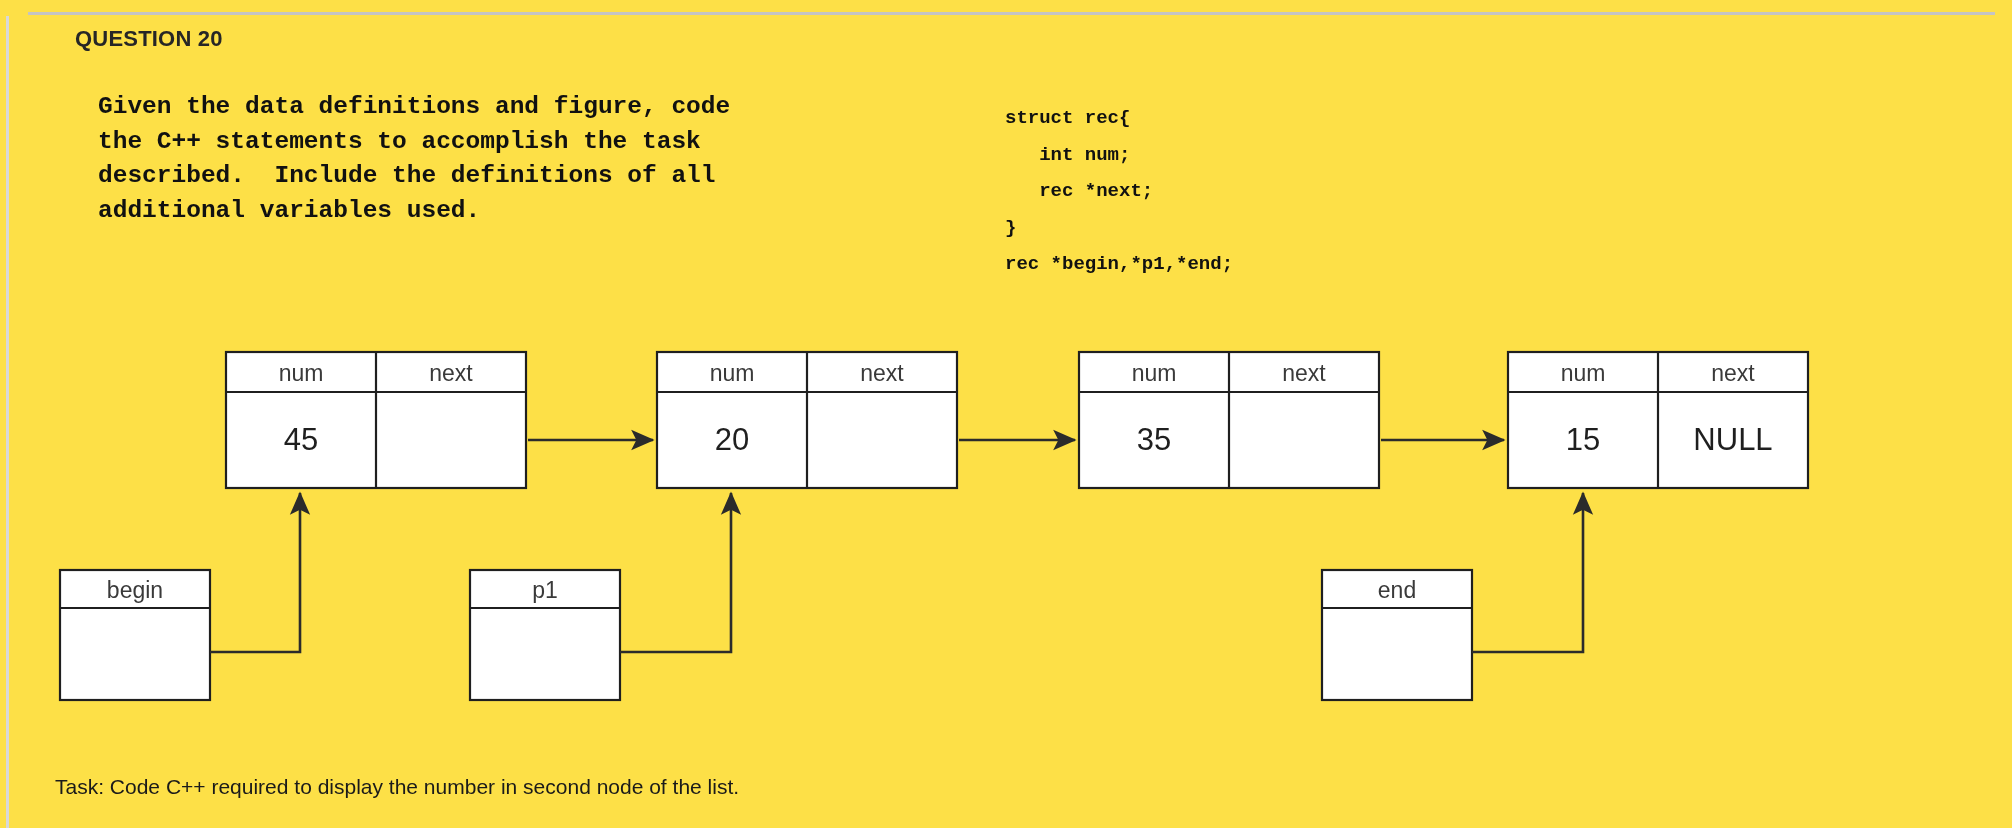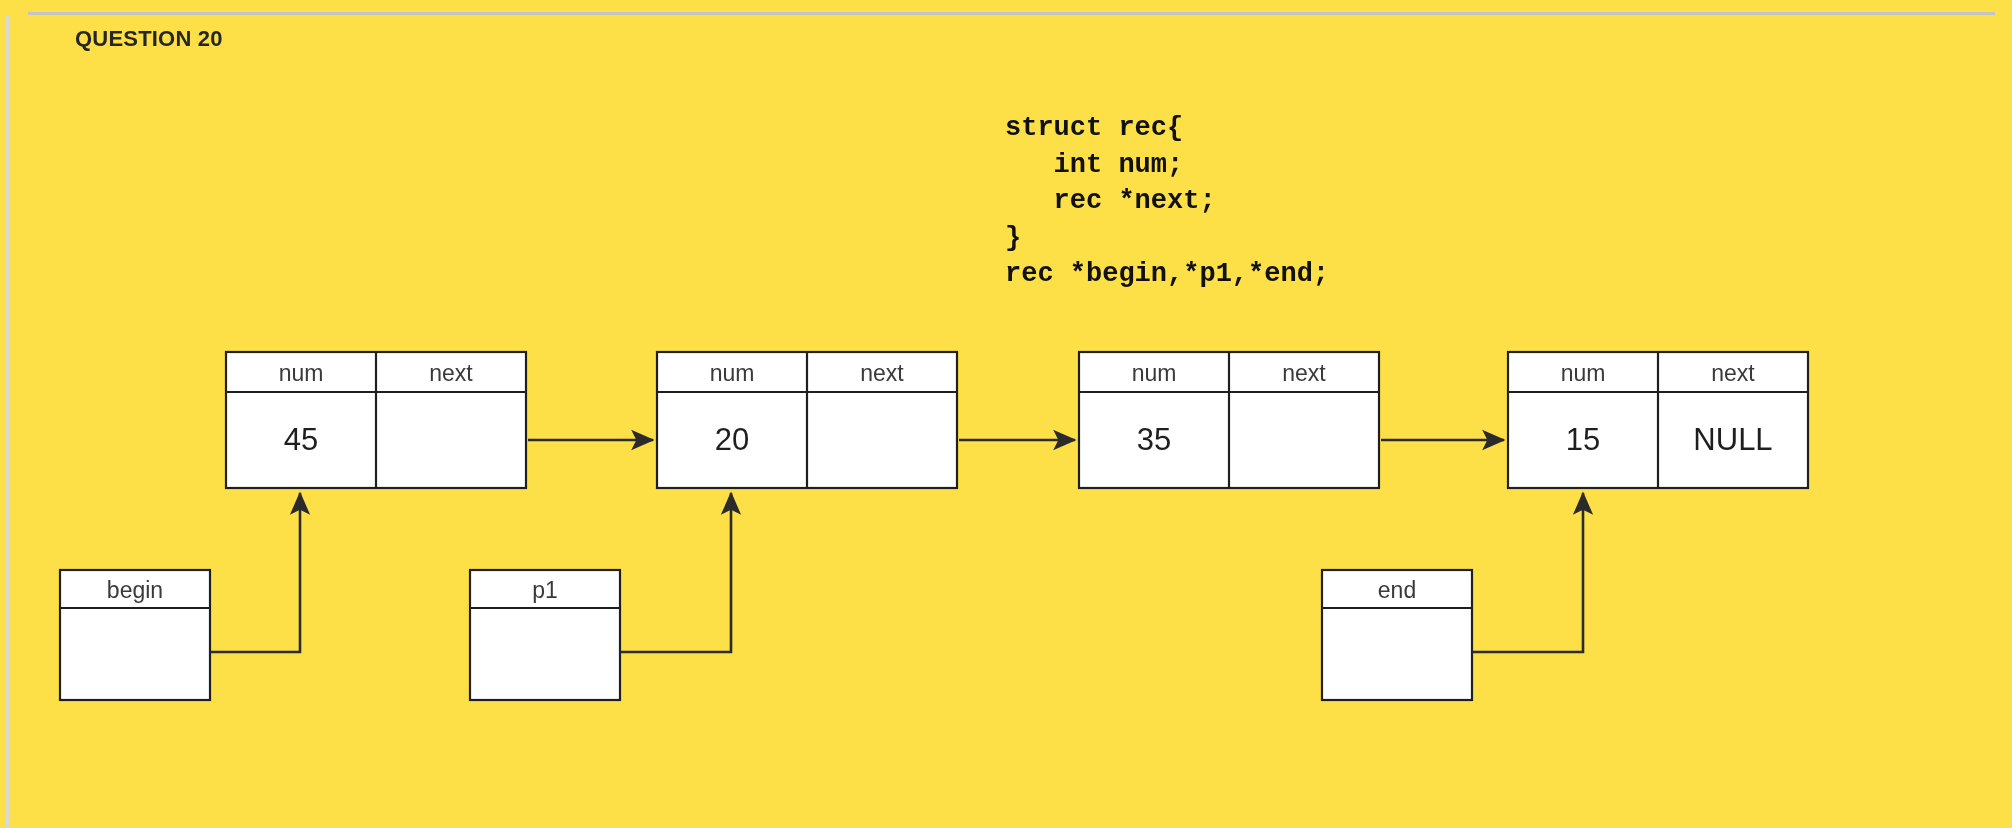--- a/index.html
+++ b/index.html
@@ -54,24 +54,24 @@
     font-family: "Liberation Mono", monospace;
     font-weight: bold;
     font-size: 24.5px;
     line-height: 34.5px;
     color: #111111;
     white-space: pre;
   }
   .code-block {
     position: absolute;
     left: 1005px;
-    top: 110px;
+    top: 100px;
     font-family: "Liberation Mono", monospace;
     font-weight: bold;
-    font-size: 27px;
+    font-size: 19px;
     line-height: 36.5px;
     color: #111111;
     white-space: pre;
   }
   .figure {
     position: absolute;
     left: 0;
     top: 0;
     width: 1720px;
     height: 828px;
@@ -120,20 +120,24 @@
 </head>
 <body>
 
 <div class="page">
 
   <div class="top-rule"></div>
   <div class="left-rule"></div>
 
   <div class="question-title">QUESTION 20</div>
 
+  <div class="prompt">Given the data definitions and figure, code
+the C++ statements to accomplish the task
+described.  Include the definitions of all
+additional variables used.</div>
 
   <div class="code-block">struct rec{
    int num;
    rec *next;
 }
 rec *begin,*p1,*end;</div>
 
   <div class="figure">
     <svg width="2012" height="828" viewBox="0 0 2012 828" xmlns="http://www.w3.org/2000/svg">
       <defs>
@@ -203,14 +207,15 @@
       <g>
         <rect class="box-fill" x="1322" y="570" width="150" height="130"></rect>
         <line class="box-line" x1="1322" y1="608" x2="1472" y2="608"></line>
         <text class="ptr-label" x="1397" y="598" text-anchor="middle">end</text>
       </g>
       <path class="conn" d="M1472,652 L1583,652 L1583,493" marker-end="url(#arrowhead)"></path>
 
     </svg>
   </div>
 
+  <div class="task-line">Task: Code C++ required to display the number in second node of the list.</div>
 
 </div>
 
 </body></html>

